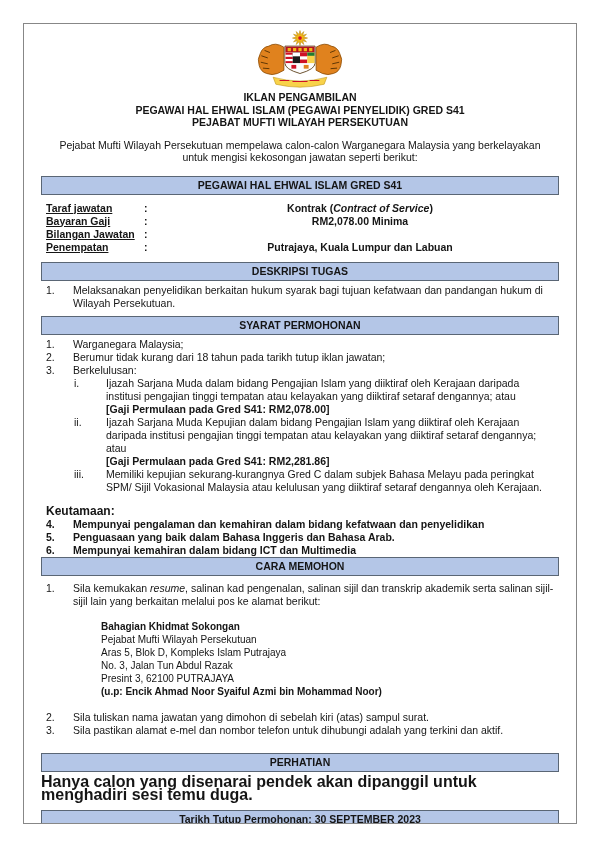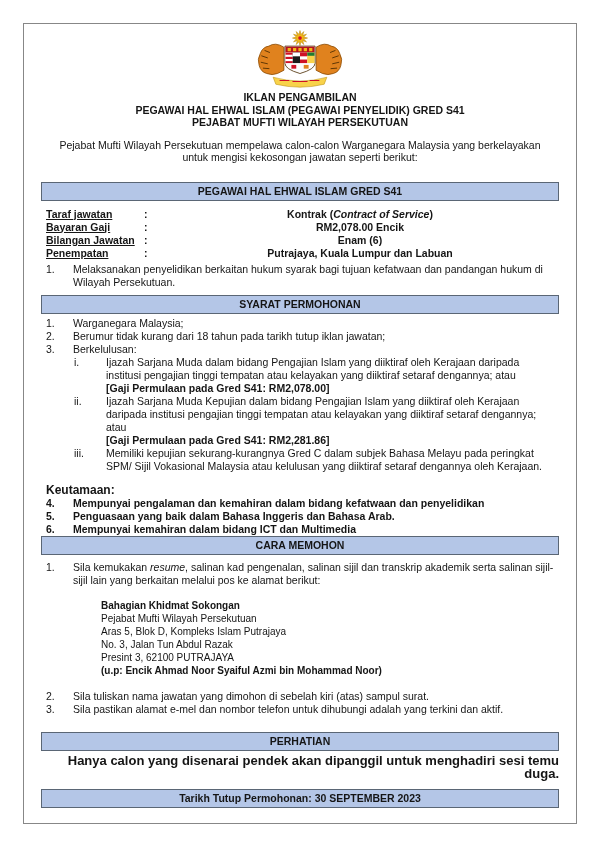--- a/index.html
+++ b/index.html
@@ -14,21 +14,21 @@
     padding:2px 17px 8px 17px; overflow:hidden;
   }
   .crest { display:block; margin:4px auto 0 auto; }
   .title-block { margin-top:3px; text-align:center; font-weight:bold; font-size:10.5px; line-height:12.5px; }
   .intro { margin-top:10px; text-align:center; font-size:10.5px; line-height:12.5px; padding:0 10px; }
   .banner {
     background:var(--banner-fill, #b4c6e7); border:1px solid var(--banner-border, #5a6675);
     text-align:center; font-weight:bold; font-size:10.5px; line-height:13px;
     padding:2px 0 2px 0; box-sizing:border-box;
   }
-  .b1 { margin-top:18px; }
+  .b1 { margin-top:12px; }
   .b2 { margin-top:8px; }
   .b3 { margin-top:6px; }
   .b4 { margin-top:0; }
   .b5 { margin-top:16px; }
   .b6 { margin-top:9px; }
   .details { margin-top:7px; font-weight:bold; font-size:10.5px; line-height:13px; }
   .drow { display:flex; margin-left:5px; }
   .dlabel { width:98px; flex:0 0 auto;text-decoration:underline; }
   .dcolon { width:17px; flex:0 0 auto; }
   .dvalue { flex:1;text-align:center; }
@@ -40,21 +40,21 @@
   .li .txt { flex:1; padding-right:2px; }
   .li.sub { padding-left:28px; }
   .li.sub .num { width:32px; }
   .gaji { font-weight:bold; }
   .keutamaan-label { font-weight:bold; font-size:12px; line-height:13px; margin:11px 0 0 5px; }
   .bold-items .li { font-weight:bold; }
   .it { font-style:italic; }
   .address { margin:12px 0 0 60px; font-size:10px; line-height:13px; }
   .address .bold { font-weight:bold; }
   .m13 { margin-top:13px; }
-  .note { margin-top:3px; text-align:right; font-weight:bold; font-size:13px; line-height:13px; }
+  .note { margin-top:3px; text-align:left; font-weight:bold; font-size:16px; line-height:13px; }
 </style>
 </head>
 <body>
 
 <div class="frame">
 
   <svg class="crest" width="112" height="58" viewBox="0 0 208 108" aria-hidden="true">
 
     <polygon points="118,15 110.8,16.8 116.1,22 109,20 111,27.1 105.8,21.8 104,29 102.2,21.8 97,27.1 99,20 91.9,22 97.2,16.8 90,15 97.2,13.2 91.9,8 99,10 97,2.9 102.2,8.2 104,1 105.8,8.2 111,2.9 109,10 116.1,8 110.8,13.2" fill="#f2b718" stroke="#b5830a" stroke-width="1"></polygon>
     <circle cx="104" cy="15" r="3.4" fill="#cf1126"></circle>
@@ -104,34 +104,34 @@
 
   <div class="details">
     <div class="drow">
       <span class="dlabel">Taraf jawatan</span>
       <span class="dcolon">:</span>
       <span class="dvalue"><span>Kontrak (</span><span class="it">Contract of Service</span><span>)</span></span>
     </div>
     <div class="drow">
       <span class="dlabel">Bayaran Gaji</span>
       <span class="dcolon">:</span>
-      <span class="dvalue">RM2,078.00 Encik</span>
+      <span class="dvalue">RM2,078.00 Minima</span>
     </div>
     <div class="drow">
       <span class="dlabel">Bilangan Jawatan</span>
       <span class="dcolon">:</span>
-      <span class="dvalue">Enam (6)</span>
     </div>
     <div class="drow">
       <span class="dlabel">Penempatan</span>
       <span class="dcolon">:</span>
       <span class="dvalue">Putrajaya, Kuala Lumpur dan Labuan</span>
     </div>
   </div>
 
+  <div class="banner b2">DESKRIPSI TUGAS</div>
 
   <div class="list m3">
     <div class="li">
       <span class="num">1.</span>
       <span class="txt">Melaksanakan penyelidikan berkaitan hukum syarak bagi tujuan kefatwaan dan pandangan hukum di Wilayah Persekutuan.</span>
     </div>
   </div>
 
   <div class="banner b3">SYARAT PERMOHONAN</div>
 

